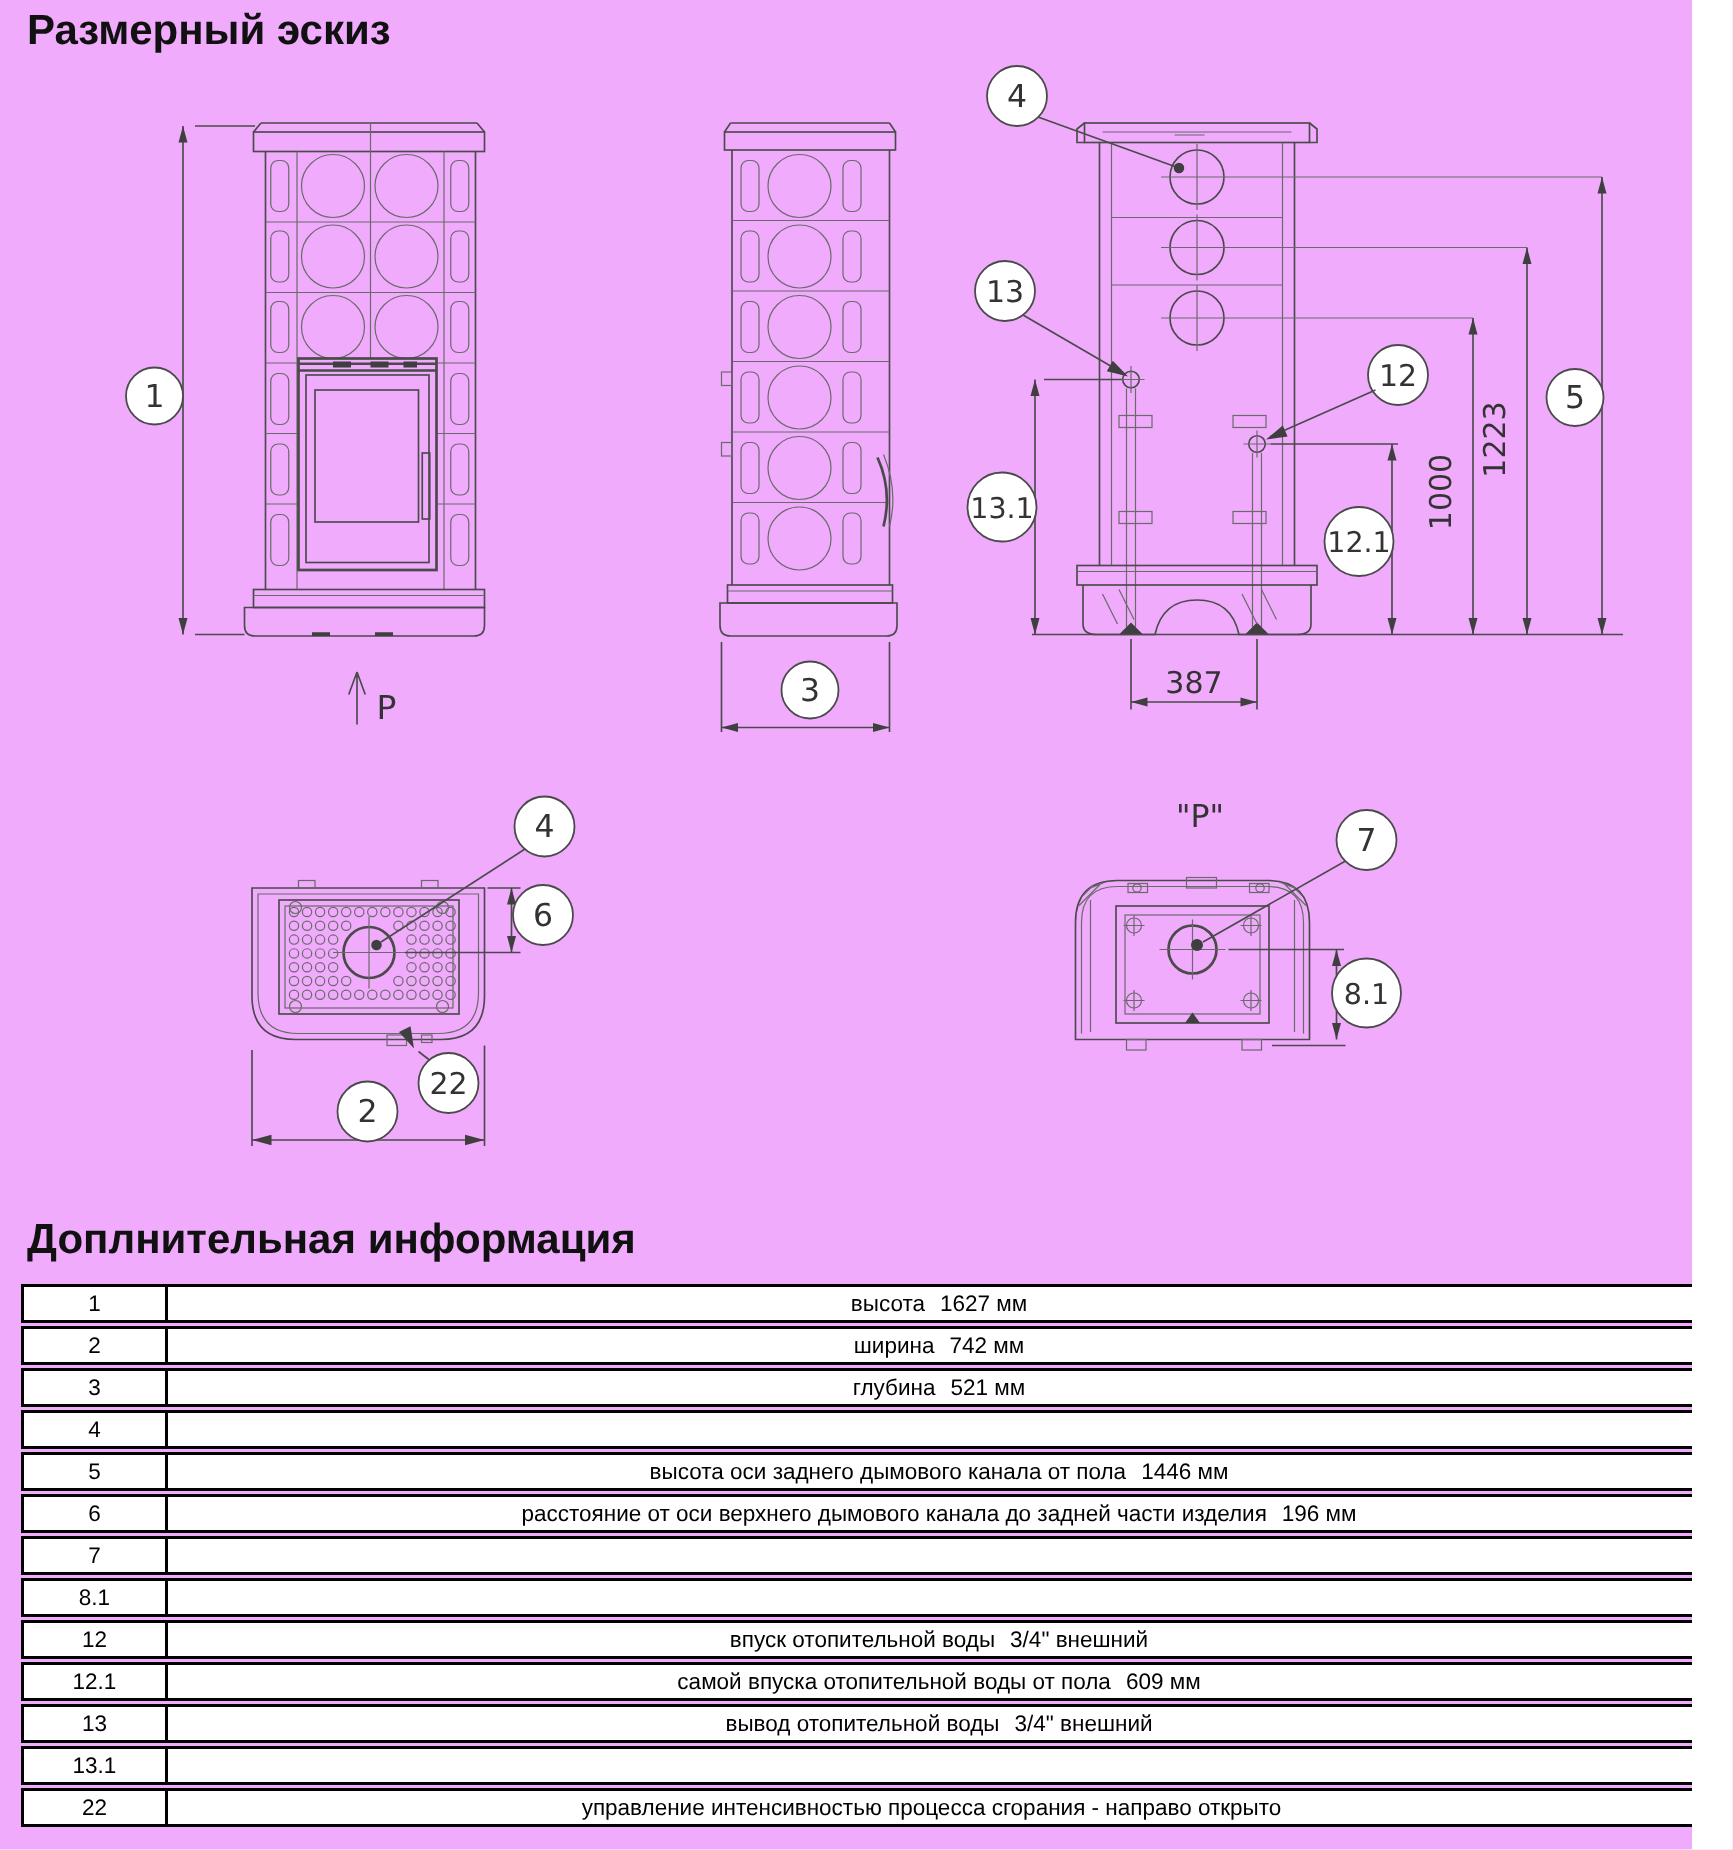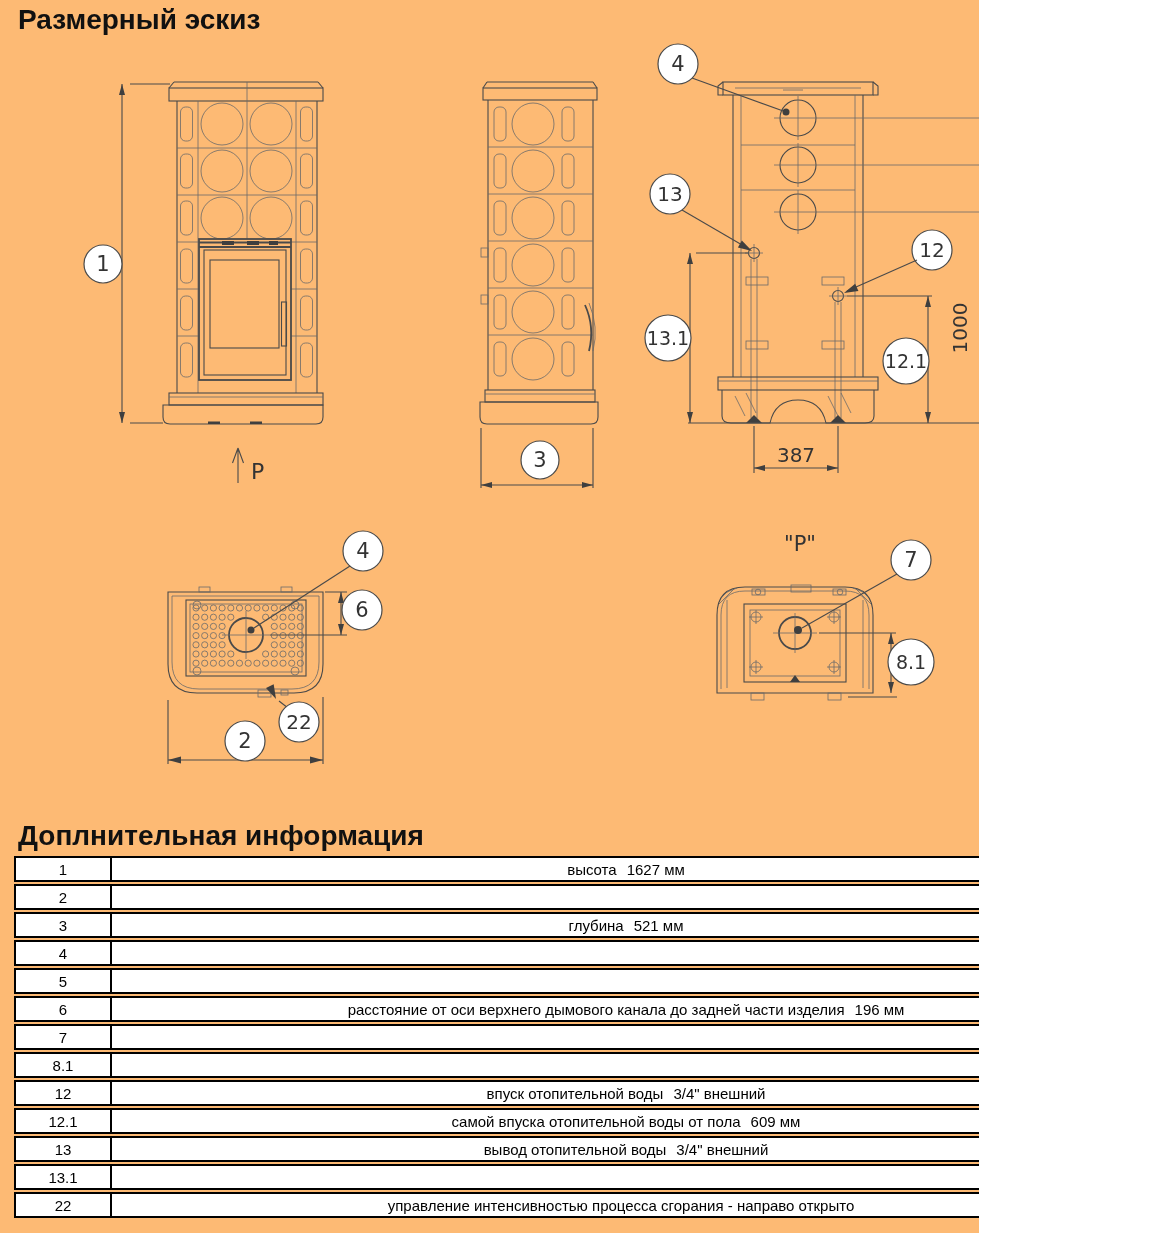--- a/index.html
+++ b/index.html
@@ -1,20 +1,20 @@
 <!DOCTYPE html>
 <html><head>
 <meta charset="utf-8">
 <style>
   html,body{margin:0;padding:0;background:#fff;}
-  #page{position:relative;width:979px;height:1233px;background:#fdba74;
+  #page{position:relative;width:1128px;height:1233px;background:#f0abfc;
         font-family:"Liberation Sans","DejaVu Sans",sans-serif;color:#000;overflow:hidden;text-decoration:underline;}
   h1.sec{position:absolute;margin:0;font-size:28px;font-weight:700;color:#111;letter-spacing:0;}
   #title1{left:18px;top:4px;}
-  #title2{left:18px;top:810px;margin-top:10px;}
+  #title2{left:18px;top:810px;}
   #drawing{position:absolute;left:0;top:0;width:1155px;height:805px;}
   
   .ln{stroke:#4a4a4a;stroke-width:1.1;fill:none;}
   .ln2{stroke:#4a4a4a;stroke-width:1.8;fill:none;}
   .thin{stroke:#6a6a6a;stroke-width:0.8;fill:none;}
   .fil{fill:#3f3f3f;stroke:none;}
   .balloon{fill:#fff;stroke:#4a4a4a;stroke-width:1.2;}
   .btxt{fill:#333;font-family:"DejaVu Sans",sans-serif;}
   .dimtxt{fill:#333;font-family:"DejaVu Sans",sans-serif;font-size:20px;}
   
@@ -405,33 +405,41 @@
   <div id="spec-table">
     <div class="trow">
       <div class="tnum">1</div>
       <div class="tmain">
           <span>высота</span>
           <span class="tval">1627 мм</span>
         </div>
     </div>
     <div class="trow">
       <div class="tnum">2</div>
+      <div class="tmain">
+          <span>ширина</span>
+          <span class="tval">742 мм</span>
+        </div>
     </div>
     <div class="trow">
       <div class="tnum">3</div>
       <div class="tmain">
           <span>глубина</span>
           <span class="tval">521 мм</span>
         </div>
     </div>
     <div class="trow">
       <div class="tnum">4</div>
     </div>
     <div class="trow">
       <div class="tnum">5</div>
+      <div class="tmain">
+          <span>высота оси заднего дымового канала от пола</span>
+          <span class="tval">1446 мм</span>
+        </div>
     </div>
     <div class="trow">
       <div class="tnum">6</div>
       <div class="tmain">
           <span>расстояние от оси верхнего дымового канала до задней части изделия</span>
           <span class="tval">196 мм</span>
         </div>
     </div>
     <div class="trow">
       <div class="tnum">7</div>

